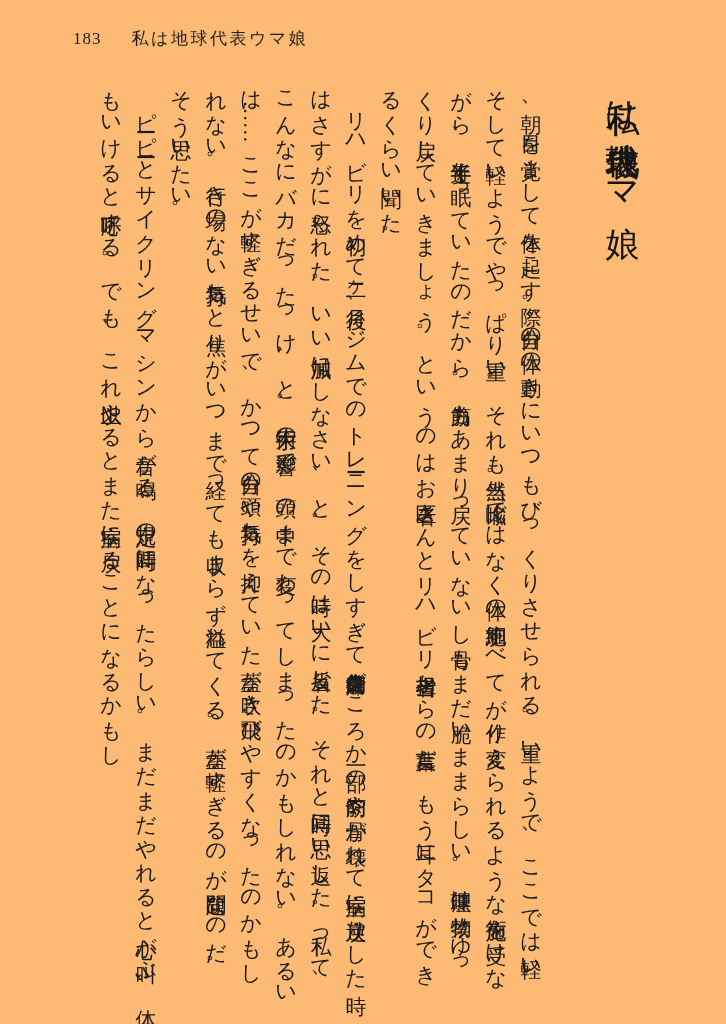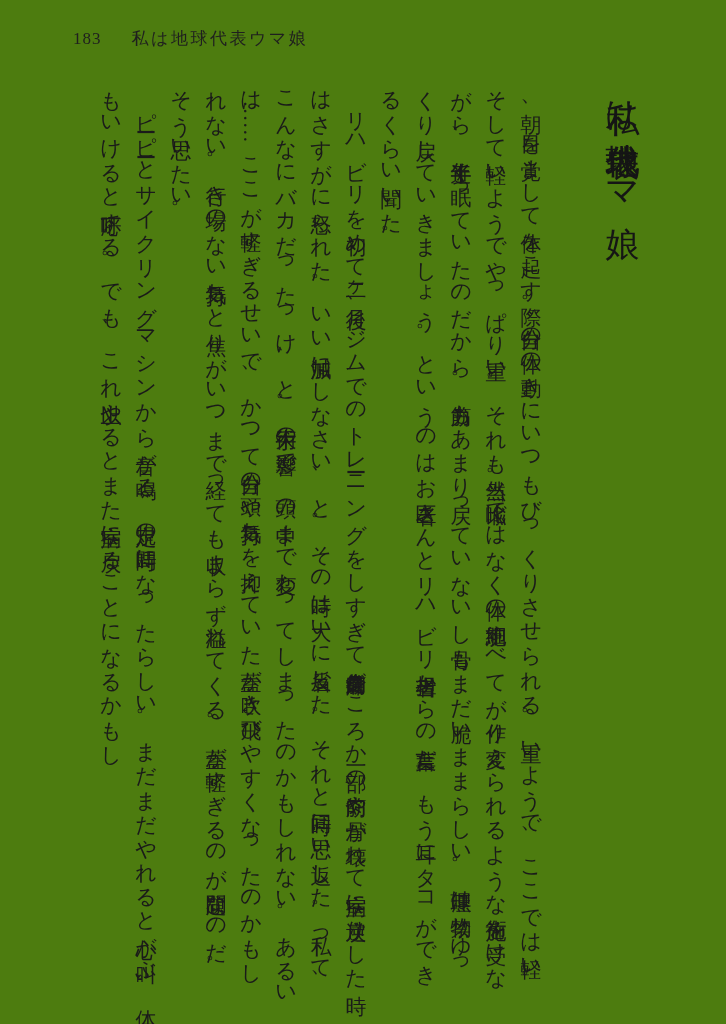--- a/index.html
+++ b/index.html
@@ -1,21 +1,21 @@
 <!DOCTYPE html>
 <html lang="ja"><head>
 <meta charset="utf-8">
 <style>
   * { margin: 0; padding: 0; box-sizing: border-box; }
   html, body { background: #ffffff; }
   .page {
     position: relative;
     width: 726px;
     height: 1024px;
-    background: #4d7c0f;
+    background: #fdba74;
     overflow: hidden;
     font-family: "Liberation Serif", "DejaVu Serif", serif;
     color: #1a1a1a;
   }
   .page-header {
     position: absolute;
     top: 27px;
     left: 73px;
     font-size: 17px;
     color: #1f1f1f;

